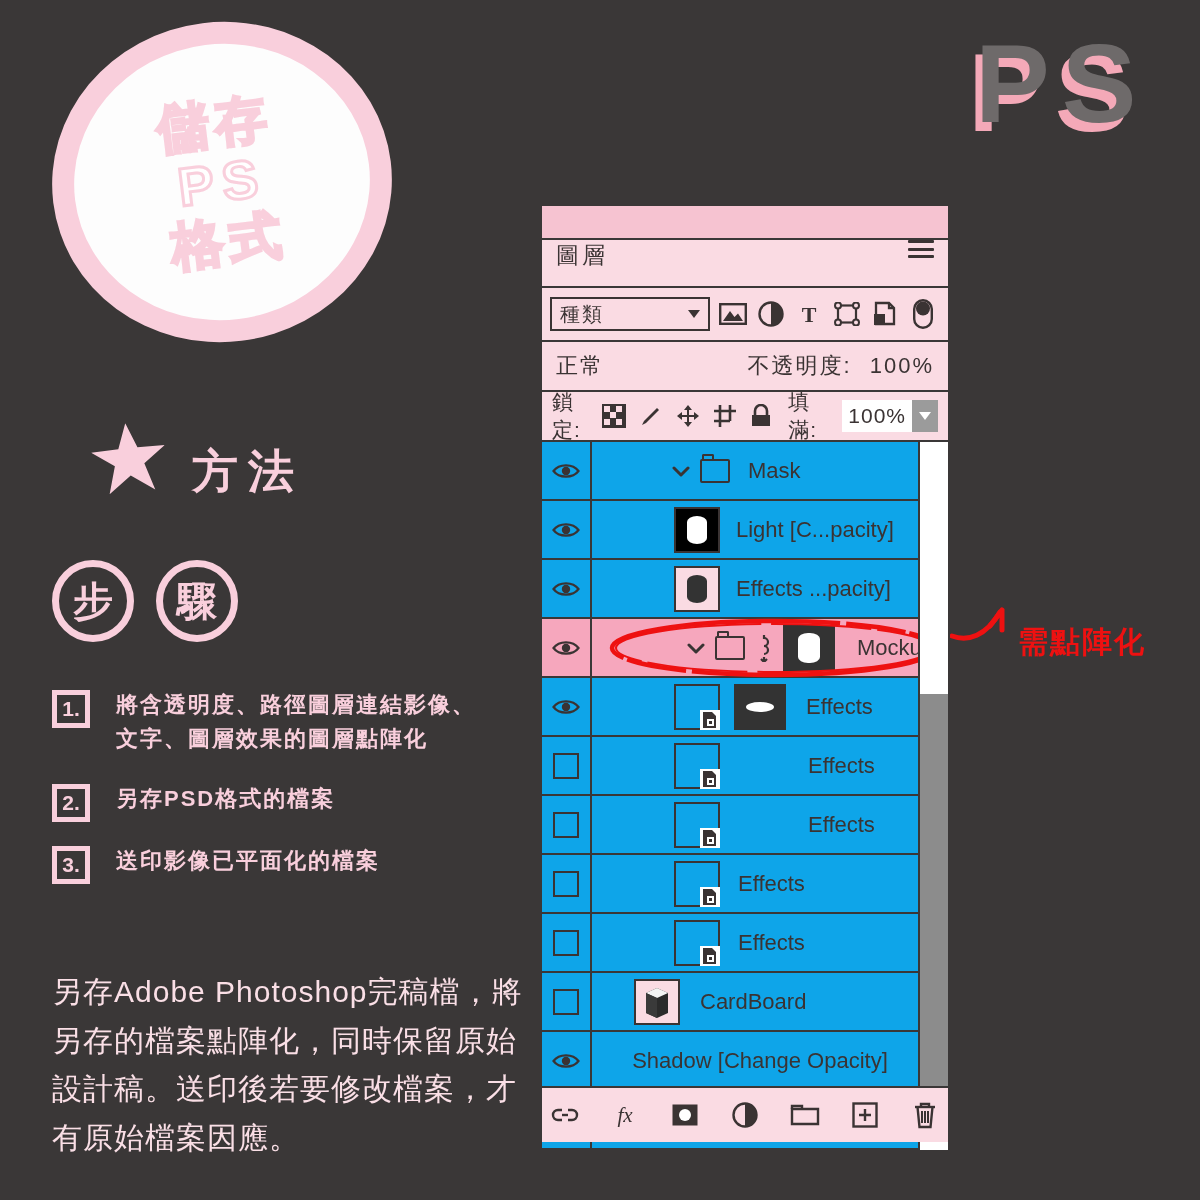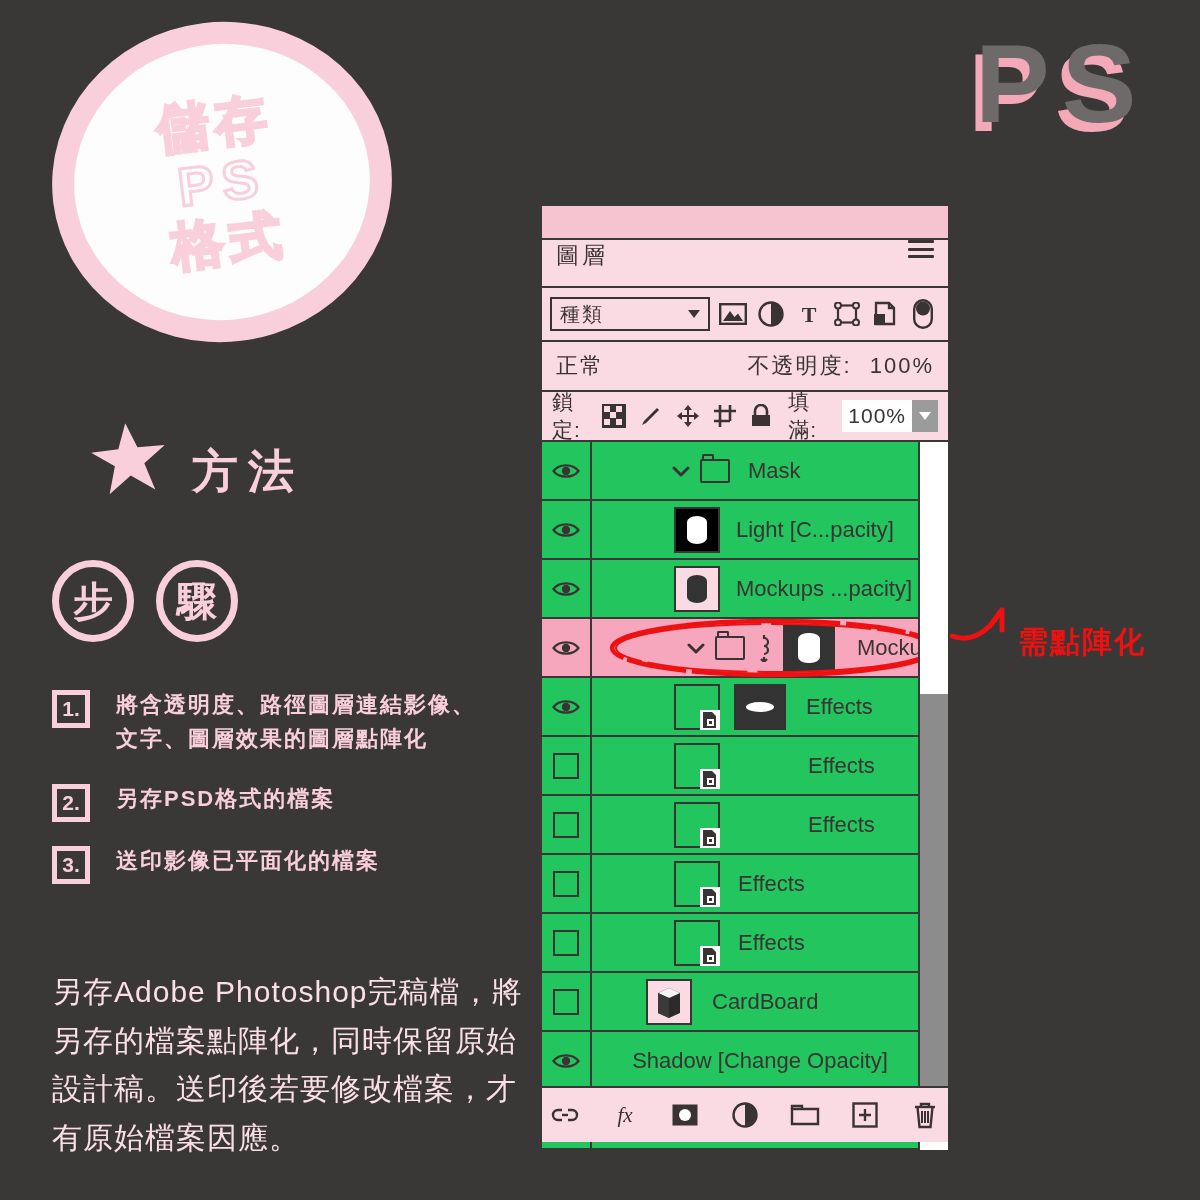--- a/index.html
+++ b/index.html
@@ -131,21 +131,21 @@
   }
   .fill-val{background:#fff;padding:0 6px;display:flex;align-items:center;font-size:21px;}
   .fill-arrow{background:#9b9b9b;width:26px;display:flex;align-items:center;justify-content:center;}
   .fill-arrow .chev{border-top-color:#fff;}
 
   
   #layer-list{position:relative;}
   .layer-row{
     height:57px;display:flex;align-items:center;
     border-bottom:2px solid #3a3737;
-    background:#22c55e;position:relative;
+    background:#0ea5e9;position:relative;
   }
   .layer-row.sel{background:#f6a7bd;}
   .eye-cell{
     width:48px;height:100%;flex:0 0 auto;
     border-right:2px solid #3a3737;
     display:flex;align-items:center;justify-content:center;
   }
   .row-body{flex:1;height:100%;display:flex;align-items:center;position:relative;overflow:hidden;}
   .lbl{font-size:22px;color:#3a3333;white-space:nowrap;}
   .disclosure{width:22px;display:flex;align-items:center;justify-content:center;}
@@ -392,21 +392,21 @@
         <div class="eye-cell">
           <svg width="28" height="18" viewBox="0 0 28 18">
               <path d="M1.5 9 C7 1.5, 21 1.5, 26.5 9 C21 16.5, 7 16.5, 1.5 9 Z" fill="none" stroke="#3a3333" stroke-width="2.2"></path>
               <circle cx="14" cy="9" r="4.2" fill="#3a3333"></circle>
             </svg>
         </div>
         <div class="row-body" style="padding-left:82px">
           <span class="thumb">
             <span class="mini-cyl"></span>
           </span>
-          <span class="lbl" style="margin-left:16px">Mockups ...pacity]</span>
+          <span class="lbl" style="margin-left:16px">Effects ...pacity]</span>
         </div>
       </div>
 
       <div class="layer-row sel">
         <div class="eye-cell">
           <svg width="28" height="18" viewBox="0 0 28 18">
               <path d="M1.5 9 C7 1.5, 21 1.5, 26.5 9 C21 16.5, 7 16.5, 1.5 9 Z" fill="none" stroke="#3a3333" stroke-width="2.2"></path>
               <circle cx="14" cy="9" r="4.2" fill="#3a3333"></circle>
             </svg>
         </div>
@@ -523,21 +523,21 @@
               </svg>
           </span>
           <span class="lbl" style="margin-left:18px">Effects</span>
         </div>
       </div>
 
       <div class="layer-row">
         <div class="eye-cell">
           <span class="checkbox-empty"></span>
         </div>
-        <div class="row-body" style="padding-left:54px">
+        <div class="row-body" style="padding-left:42px">
           <span class="thumb">
             <svg width="28" height="32" viewBox="0 0 28 32">
                 <path d="M3 7 L14 2 L25 7 V27 L14 32 L3 27 Z" fill="#2b2b2b"></path>
                 <path d="M14 2 L25 7 L14 12 L3 7 Z" fill="#f4f4f4"></path>
                 <path d="M14 12 L14 32 L3 27 V7 Z" fill="#3a3a3a"></path>
               </svg>
           </span>
           <span class="lbl" style="margin-left:20px">CardBoard</span>
         </div>
       </div>

